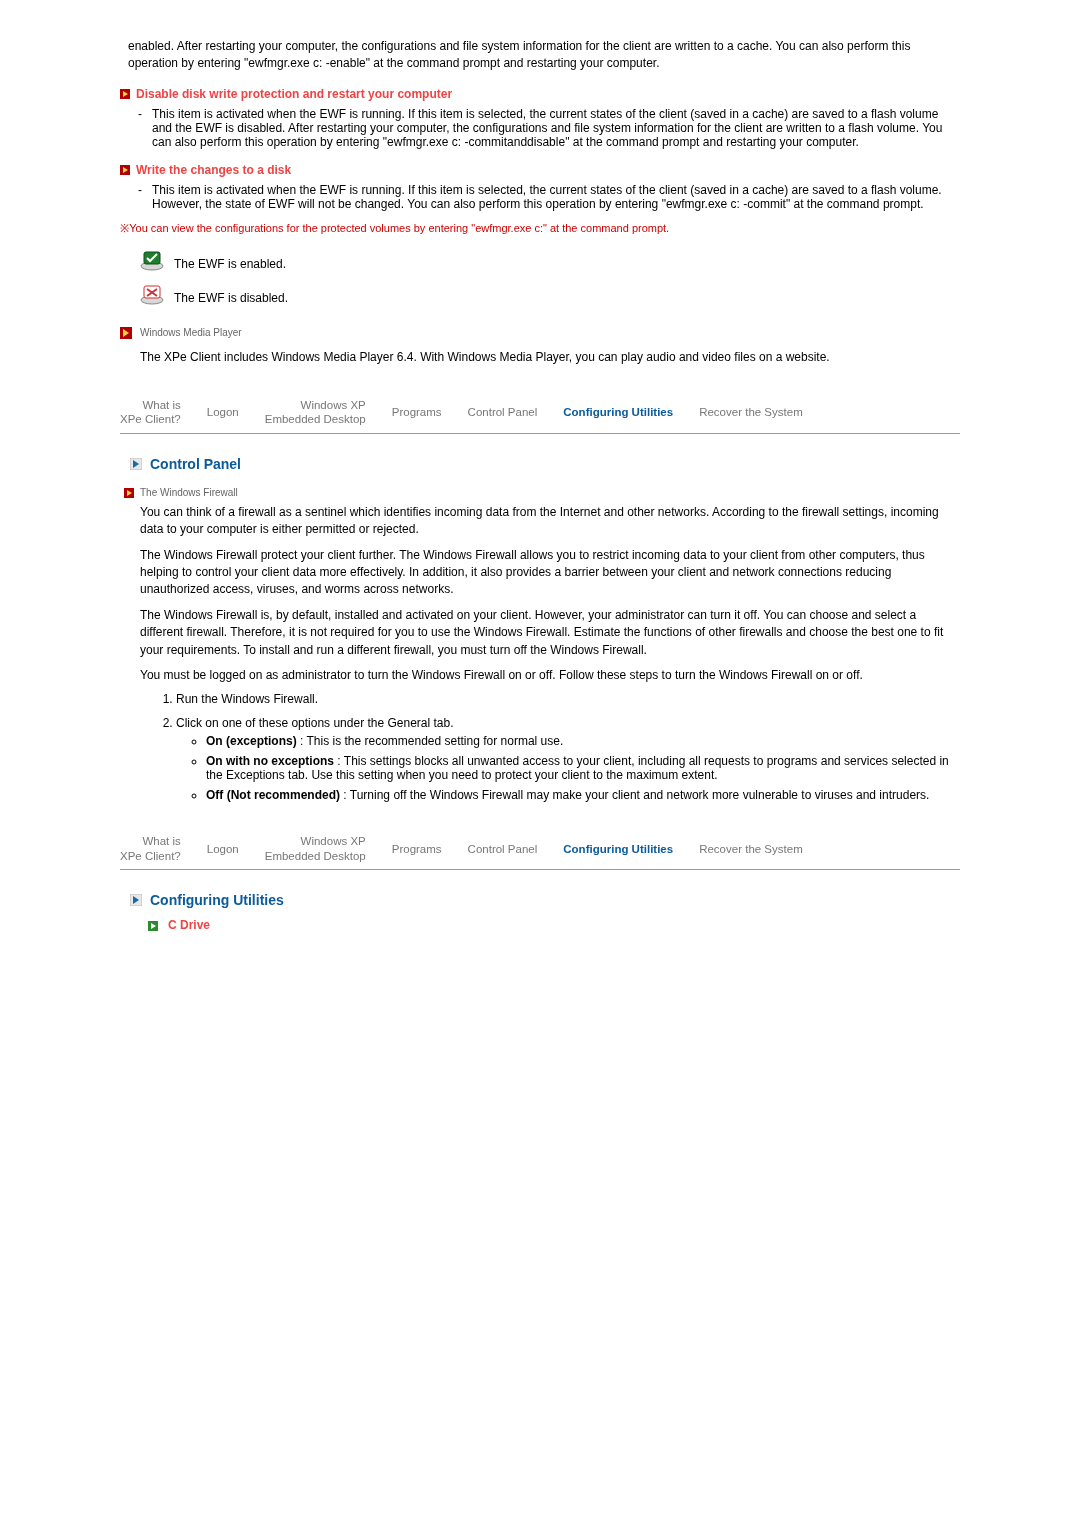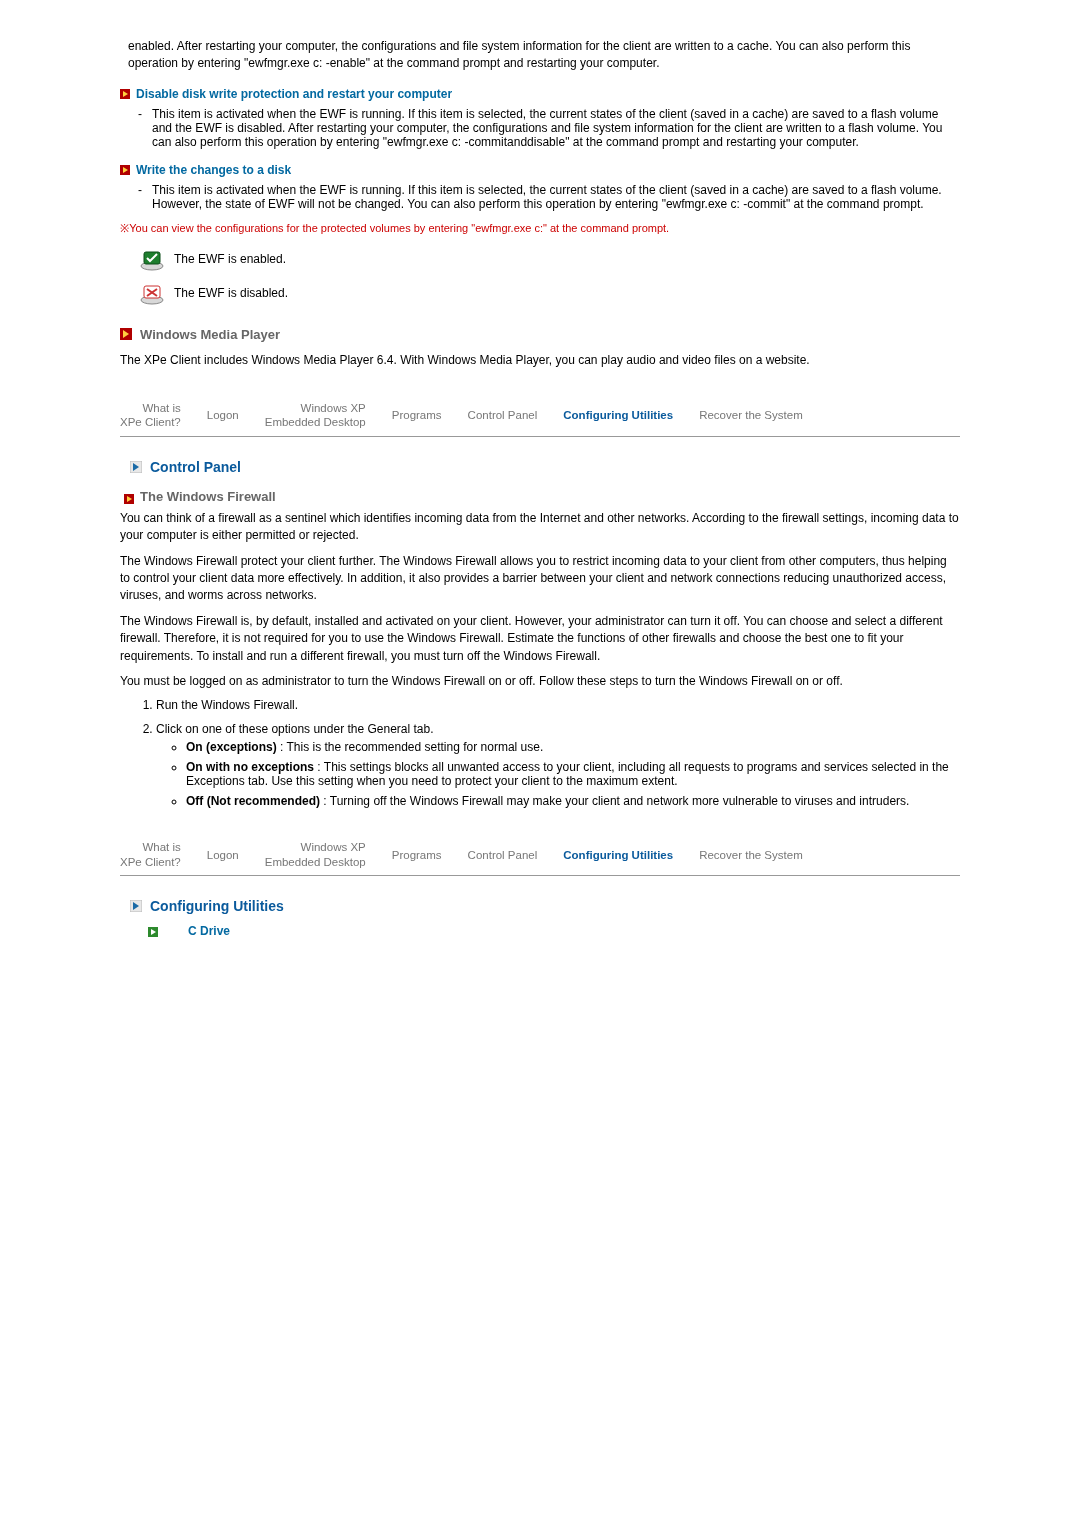--- a/index.html
+++ b/index.html
@@ -25,68 +25,69 @@
   .bullet-red {
     width: 10px;
     height: 10px;
     margin-right: 6px;
     margin-top: 2px;
     flex-shrink: 0;
   }
   .bullet-red svg { display: block; }
   .bold-black {
     font-weight: bold;
-    color: #0369a1;
+    color: #ef4444;
   }
   .dash-block {
     display: flex;
     margin: 6px 0 6px 18px;
   }
   .dash {
     flex-shrink: 0;
     width: 14px;
   }
   .note-red {
     color: #cc0000;
     font-size: 11px;
     margin: 10px 0;
   }
   .icon-row {
     display: flex;
-    align-items: center;
+    align-items: flex-end;
     margin: 10px 0 10px 18px;
   }
   .tray-icon {
     width: 28px;
     height: 24px;
     margin-right: 8px;
     flex-shrink: 0;
   }
   .heading-row {
     display: flex;
     align-items: center;
     margin: 22px 0 10px 0;
   }
   .heading-bullet {
     width: 12px;
     height: 12px;
     margin-right: 8px;
     flex-shrink: 0;
   }
   .heading-grey {
-    font-weight: bold;
+    font-weight: normal;
     color: #666;
-    font-size: 13px;
+    font-size: 10px;
   }
   .heading-blue {
     font-weight: bold;
     color: #0a5a9c;
     font-size: 14px;
   }
   .section-indent {
+    margin-left: 20px;
   }
   .tab-bar {
     display: flex;
     align-items: center;
     border-bottom: 1px solid #999;
     padding: 8px 0 6px 0;
     margin-top: 24px;
     font-size: 11.5px;
     color: #777;
     text-align: right;
@@ -116,21 +117,20 @@
     width: 10px;
     height: 10px;
     margin-right: 10px;
     margin-top: 2px;
     flex-shrink: 0;
   }
   .c-drive-row {
     display: flex;
     align-items: flex-start;
     margin: 10px 0 4px 28px;
-    gap: 20px;
   }
 </style>
 </head>
 <body>
 
 <div class="page">
 
   <div class="indent-block">
     <p>enabled. After restarting your computer, the configurations and file system information for the client are written to a cache. You can also perform this operation by entering "ewfmgr.exe c: -enable" at the command prompt and restarting your computer.</p>
   </div>

